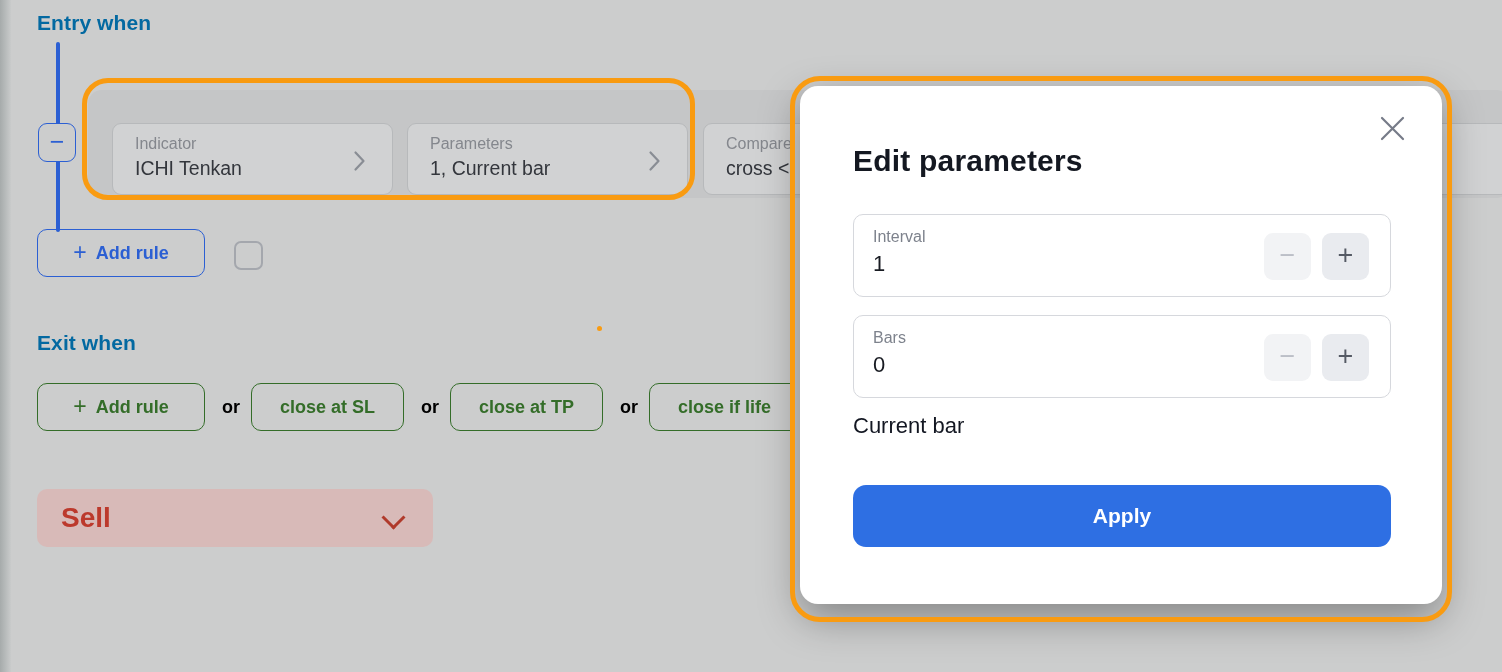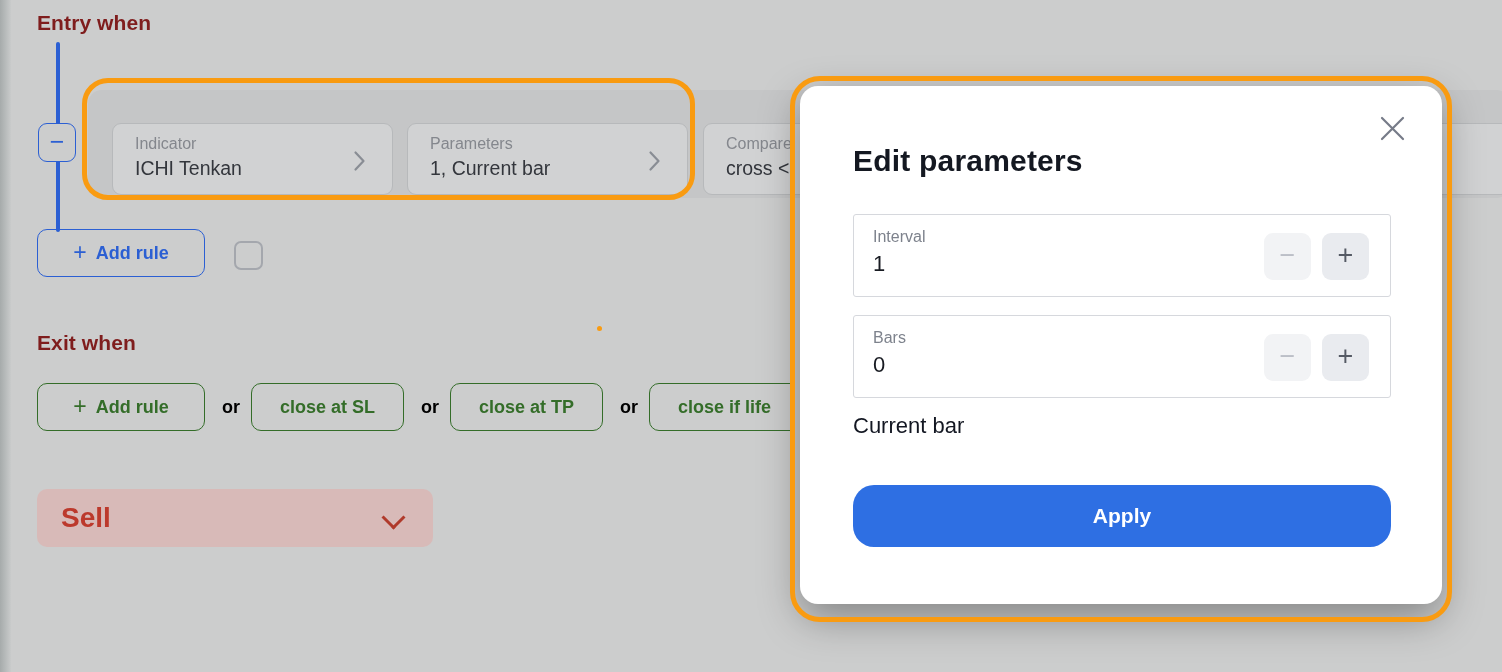--- a/index.html
+++ b/index.html
@@ -8,21 +8,21 @@
     font-family:"Liberation Sans","DejaVu Sans",sans-serif;
     background:#cccdcd; overflow:hidden;
   }
   .screen { position:relative; width:1502px; height:672px; background:#cccdcd; overflow:hidden; }
 
   
   .left-strip { position:absolute; left:0; top:0; width:11px; height:672px;
     background:linear-gradient(to right,#a6abab,#c9cbcb); }
 
   
-  .section-title { position:absolute; left:37px; font-size:21px; font-weight:700; color:#7f1d1d; letter-spacing:.1px; }
+  .section-title { position:absolute; left:37px; font-size:21px; font-weight:700; color:#0369a1; letter-spacing:.1px; }
   .entry-title { top:11px; }
   .exit-title  { top:331px; }
 
   
   .tree-line { position:absolute; left:56px; top:42px; width:4px; height:190px; background:#2b5fd3; border-radius:2px; z-index:1; }
   .tree-node { position:absolute; left:38px; top:123px; width:38px; height:39px; border:1.5px solid #2b5fd3;
     border-radius:9px; background:#cccdcd; z-index:2; display:flex; align-items:center; justify-content:center;
     color:#2b5fd3; font-size:25px; font-weight:400; cursor:pointer; }
   .tree-node span { margin-top:-3px; }
 
@@ -75,35 +75,35 @@
     border-right:3.5px solid #b03a2b; border-bottom:3.5px solid #b03a2b; transform:rotate(45deg); }
 
   
   .modal { position:absolute; left:800px; top:86px; width:642px; height:518px; background:#ffffff; border-radius:18px;
     box-shadow:0 14px 40px rgba(0,0,0,.35); z-index:10; }
   .modal-close { position:absolute; right:33px; top:27px; width:34px; height:34px; display:flex; align-items:center;
     justify-content:center; cursor:pointer; background:transparent; border:none; }
   .modal-title { position:absolute; left:53px; top:58px; font-size:30px; font-weight:700; color:#141821; letter-spacing:.2px; }
 
   .param-field { position:absolute; left:53px; width:538px; height:83px; background:#ffffff; border:1px solid #d6d8dd;
-    border-radius:3px; padding:13px 0 0 19px; }
+    border-radius:10px; padding:13px 0 0 19px; }
   .field-interval { top:128px; }
   .field-bars     { top:229px; }
   .param-field .field-label { display:block; font-size:16px; color:#7d828c; margin-bottom:5px; }
   .param-field .field-value { display:block; font-size:22px; color:#181b22; }
   .stepper { position:absolute; right:21px; top:18px; display:flex; gap:11px; }
   .step-btn { width:47px; height:47px; border-radius:9px; border:none; display:flex; align-items:center; justify-content:center;
     font-size:27px; cursor:pointer; font-family:inherit; }
   .step-minus { background:#f2f3f5; color:#bcbfc7; }
   .step-plus  { background:#e9ebef; color:#555a64; }
   .step-btn span { margin-top:-3px; }
 
   .modal-note { position:absolute; left:53px; top:327px; font-size:22px; color:#131722; }
   .apply-btn { position:absolute; left:53px; top:399px; width:538px; height:62px; background:#2e6fe3; border:none;
-    border-radius:21px; color:#ffffff; font-size:21px; font-weight:600; cursor:pointer; font-family:inherit; }
+    border-radius:13px; color:#ffffff; font-size:21px; font-weight:600; cursor:pointer; font-family:inherit; }
 </style>
 </head>
 <body>
 
 <div class="screen">
 
   <div class="left-strip"></div>
 
   <div class="section-title entry-title">Entry when</div>
 

